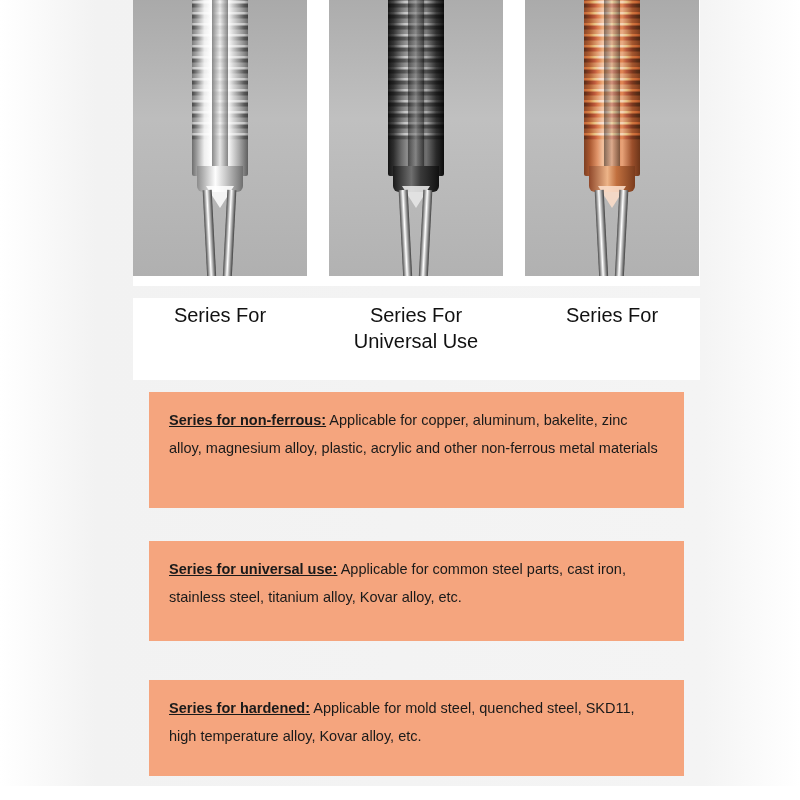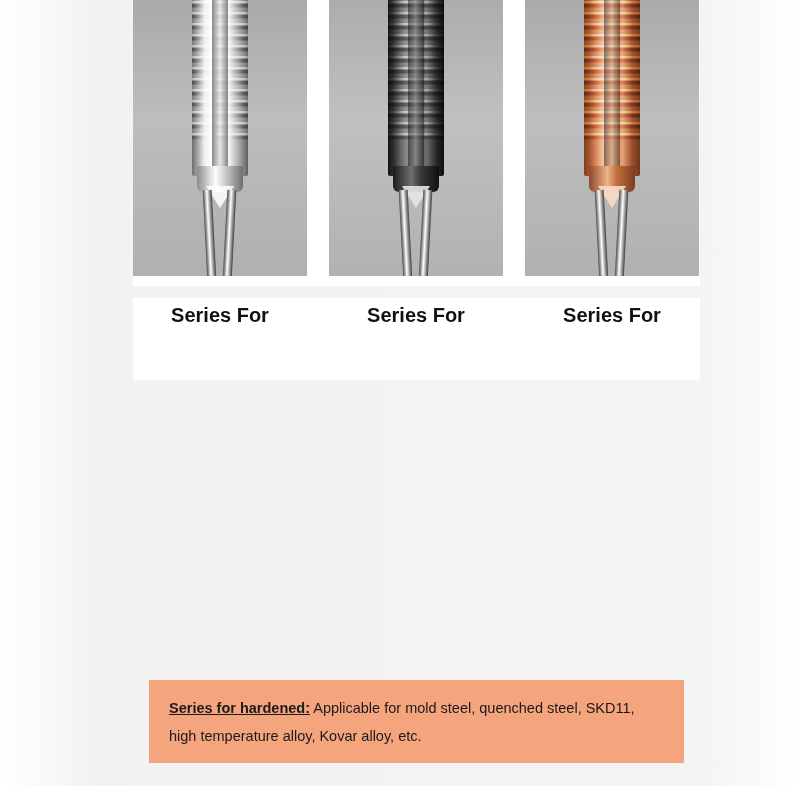--- a/index.html
+++ b/index.html
@@ -144,21 +144,21 @@
     width: 567px;
     height: 82px;
     display: flex;
     gap: 22px;
     background: #ffffff;
   }
   .caption {
     width: 174px;
     text-align: center;
     font-size: 20px;
-    font-weight: bold;
+    font-weight: normal;
     color: #111111;
     line-height: 1.3;
     padding-top: 4px;
   }
 
   
   .desc {
     position: absolute;
     left: 149px;
     width: 535px;
@@ -168,21 +168,21 @@
     line-height: 1.95;
     padding: 14px 20px 16px 20px;
     box-sizing: border-box;
   }
   .desc .lead {
     font-weight: bold;
     text-decoration: underline;
   }
   #desc-1 { top: 392px; height: 116px; }
   #desc-2 { top: 541px; height: 100px; }
-  #desc-3 { top: 680px; height: 83px; }
+  #desc-3 { top: 680px; height: 96px; }
 
   .bottom-strip {
     position: absolute;
     left: 0;
     top: 786px;
     width: 800px;
     height: 14px;
     background: #ffffff;
   }
 </style>
@@ -226,26 +226,33 @@
       </div>
     </div>
   </div>
 
   <div class="caption-row">
     <div class="caption">
       <div>Series For</div>
     </div>
     <div class="caption">
       <div>Series For</div>
+      <div>Universal Use</div>
     </div>
     <div class="caption">
       <div>Series For</div>
     </div>
   </div>
 
-
+  <div class="desc" id="desc-1">
+    <span class="lead">Series for non-ferrous:</span><span> Applicable for copper, aluminum, bakelite, zinc alloy, magnesium alloy, plastic, acrylic and other non-ferrous metal materials</span>
+  </div>
+
+  <div class="desc" id="desc-2">
+    <span class="lead">Series for universal use:</span><span> Applicable for common steel parts, cast iron, stainless steel, titanium alloy, Kovar alloy, etc.</span>
+  </div>
 
   <div class="desc" id="desc-3">
     <span class="lead">Series for hardened:</span><span> Applicable for mold steel, quenched steel, SKD11, high temperature alloy, Kovar alloy, etc.</span>
   </div>
 
   <div class="bottom-strip"></div>
 </div>
 
 </body></html>

